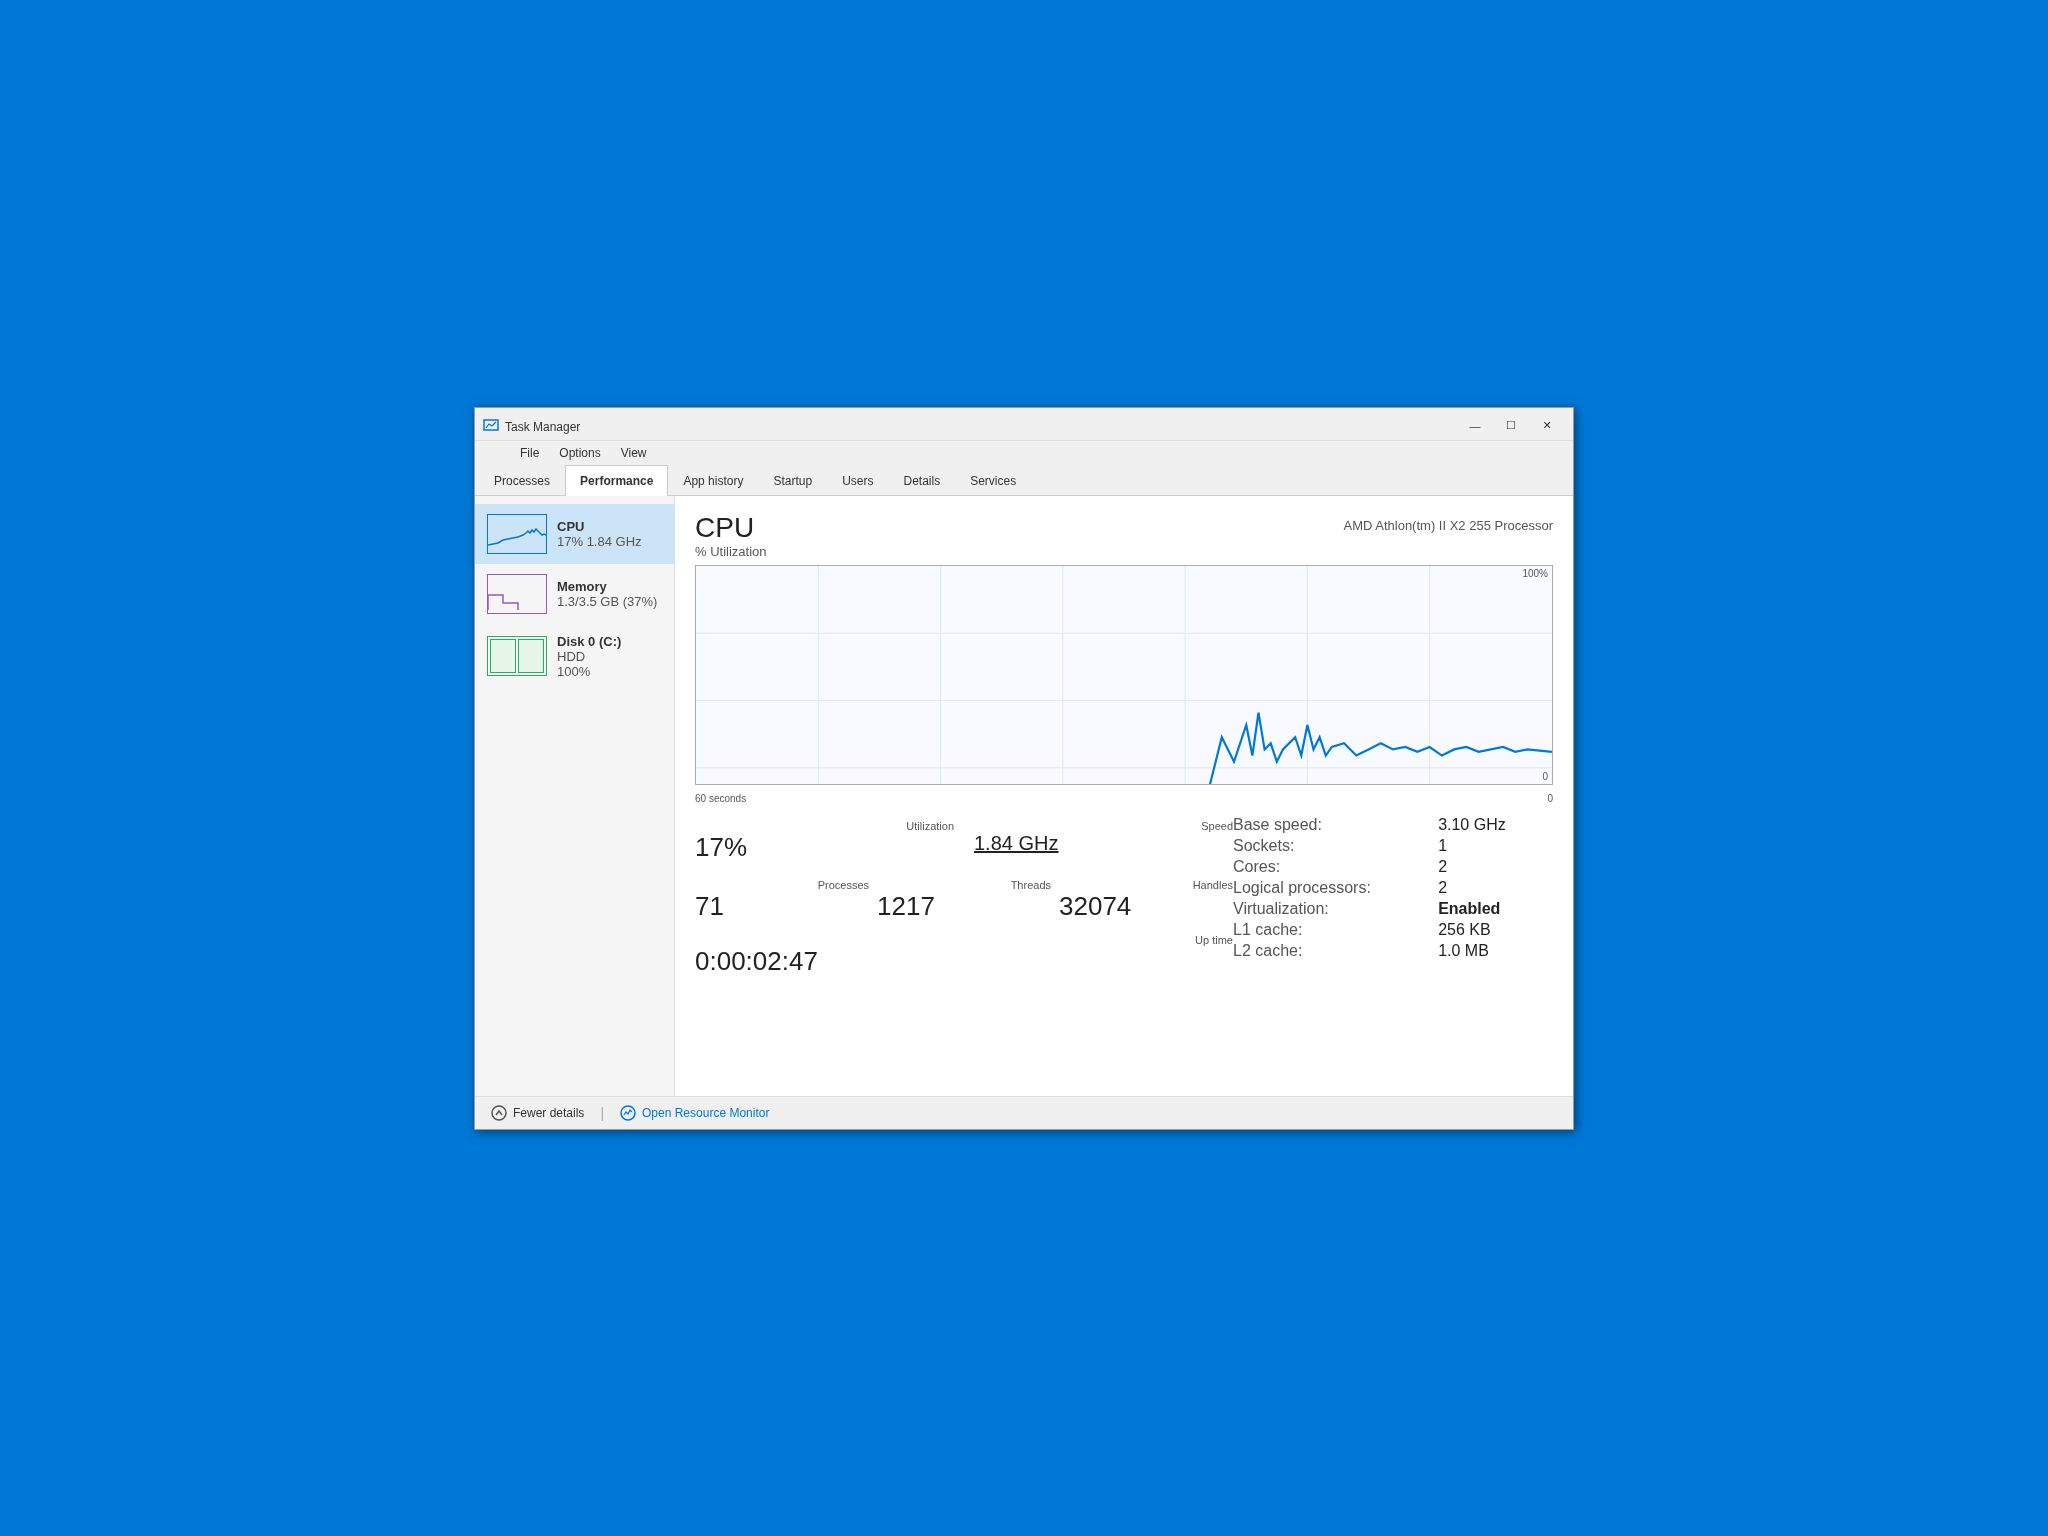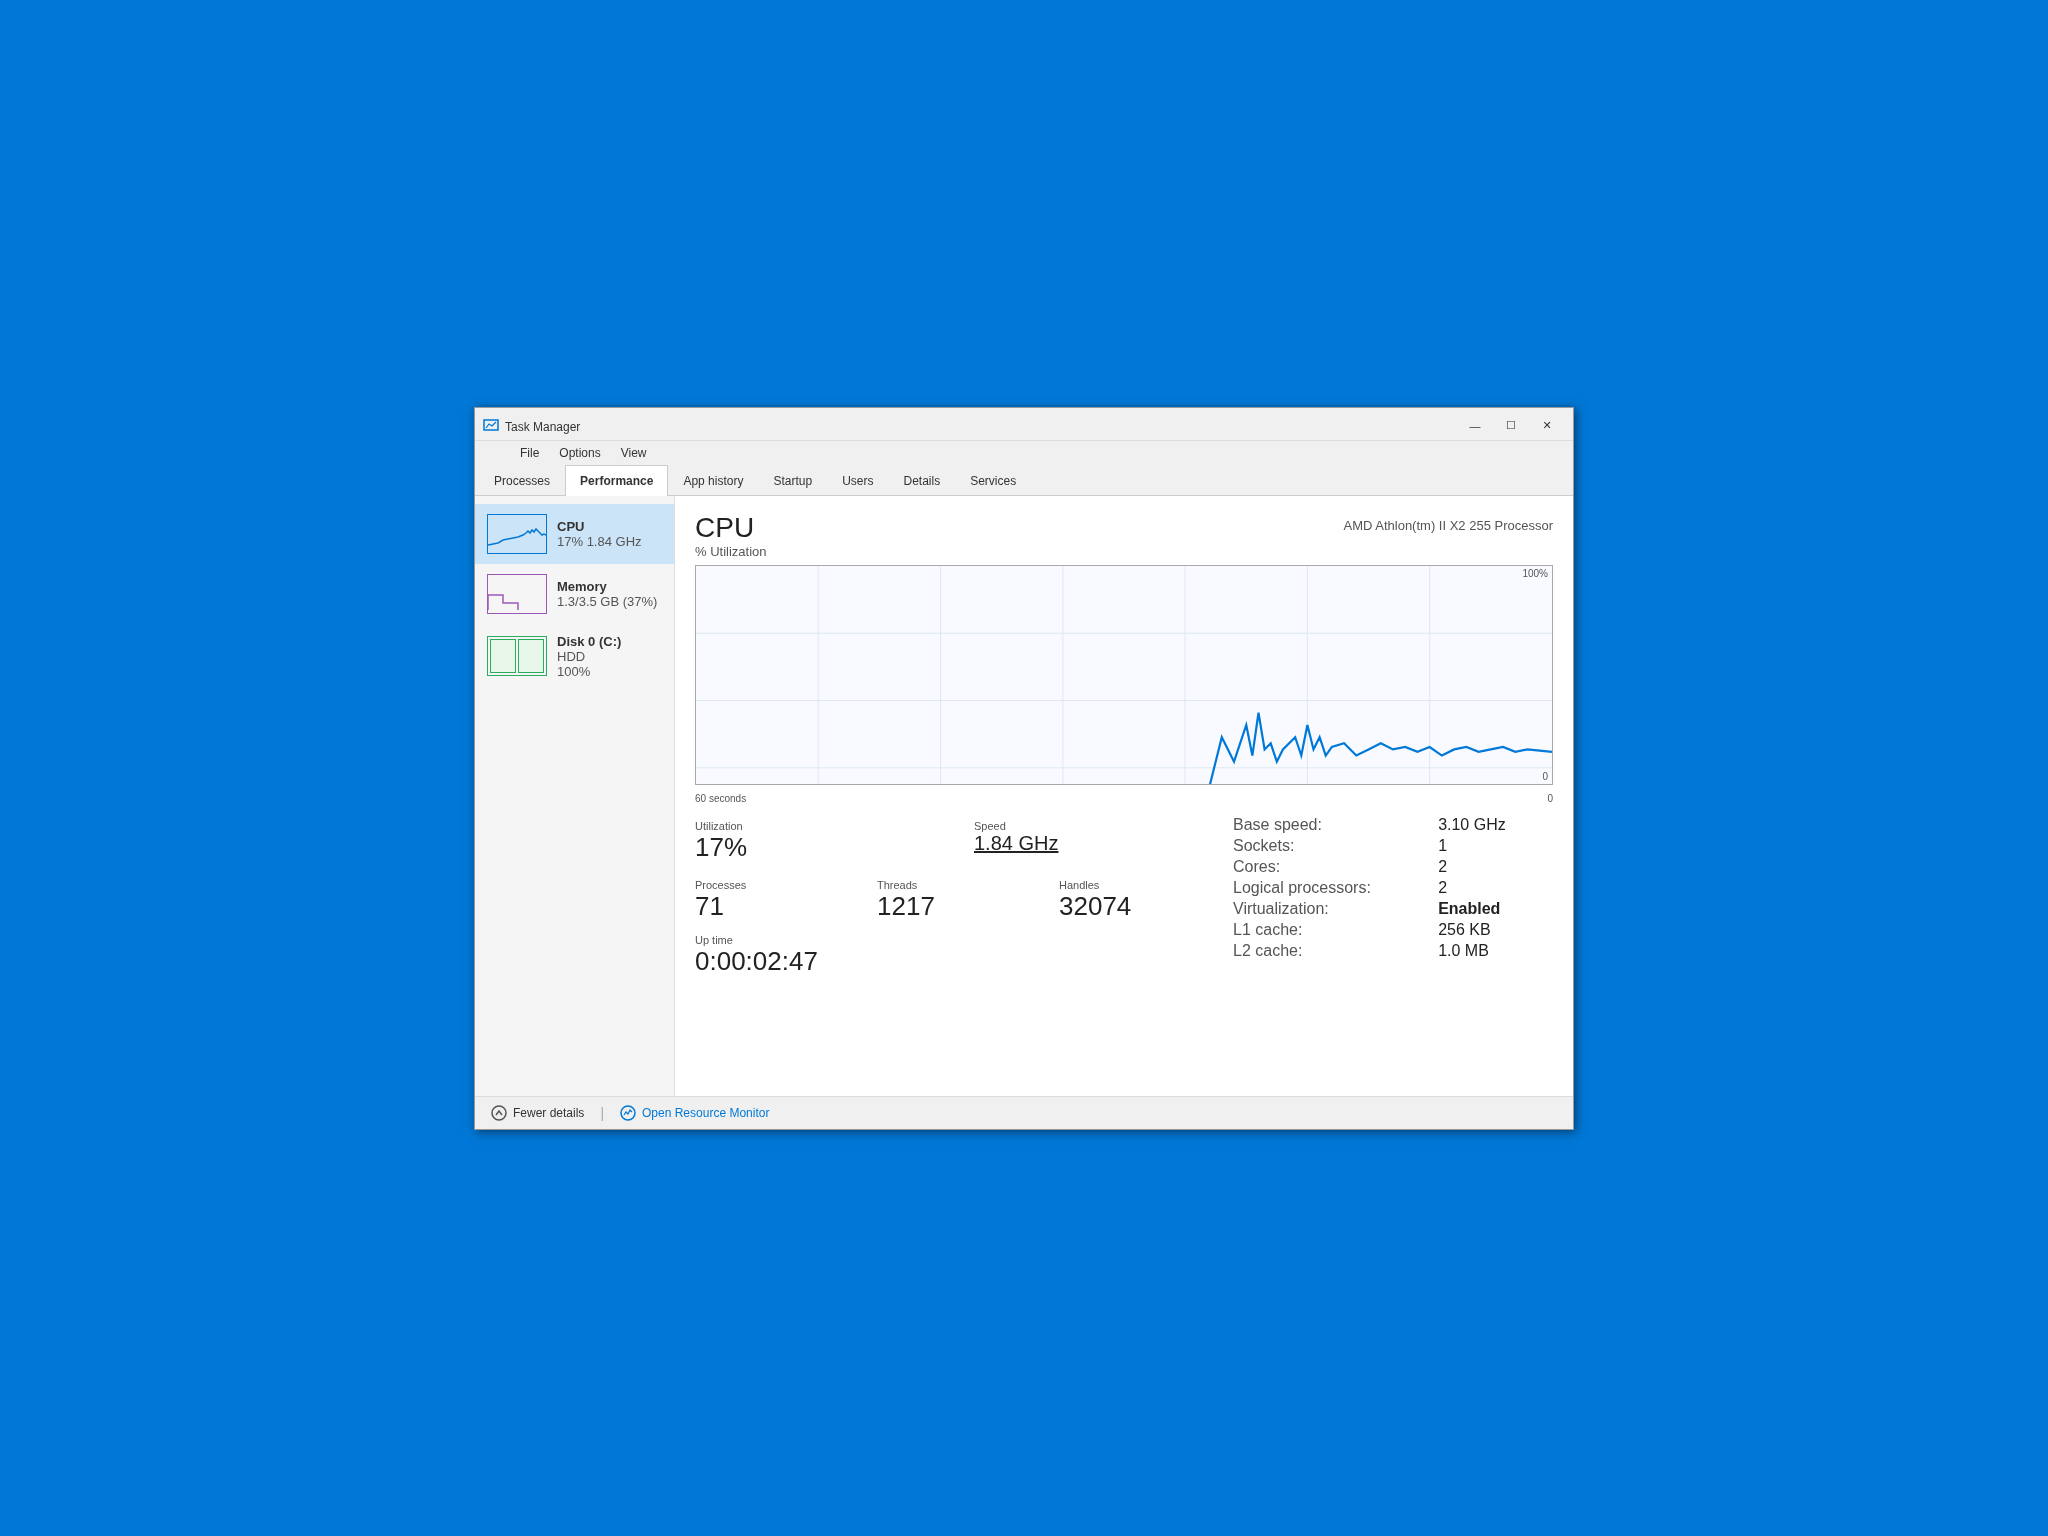--- a/index.html
+++ b/index.html
@@ -190,20 +190,21 @@
       font-size: 10px;
       color: #555;
       margin-bottom: 12px;
     }
     .stat-block {
       padding: 4px 0;
     }
     .stat-label {
       font-size: 11px;
       color: #555;
+      text-align: right;
     }
     .stat-value {
       font-size: 26px;
       font-weight: 300;
       color: #222;
     }
     .stat-value.medium {
       font-size: 20px;
       text-decoration: underline;
     }

